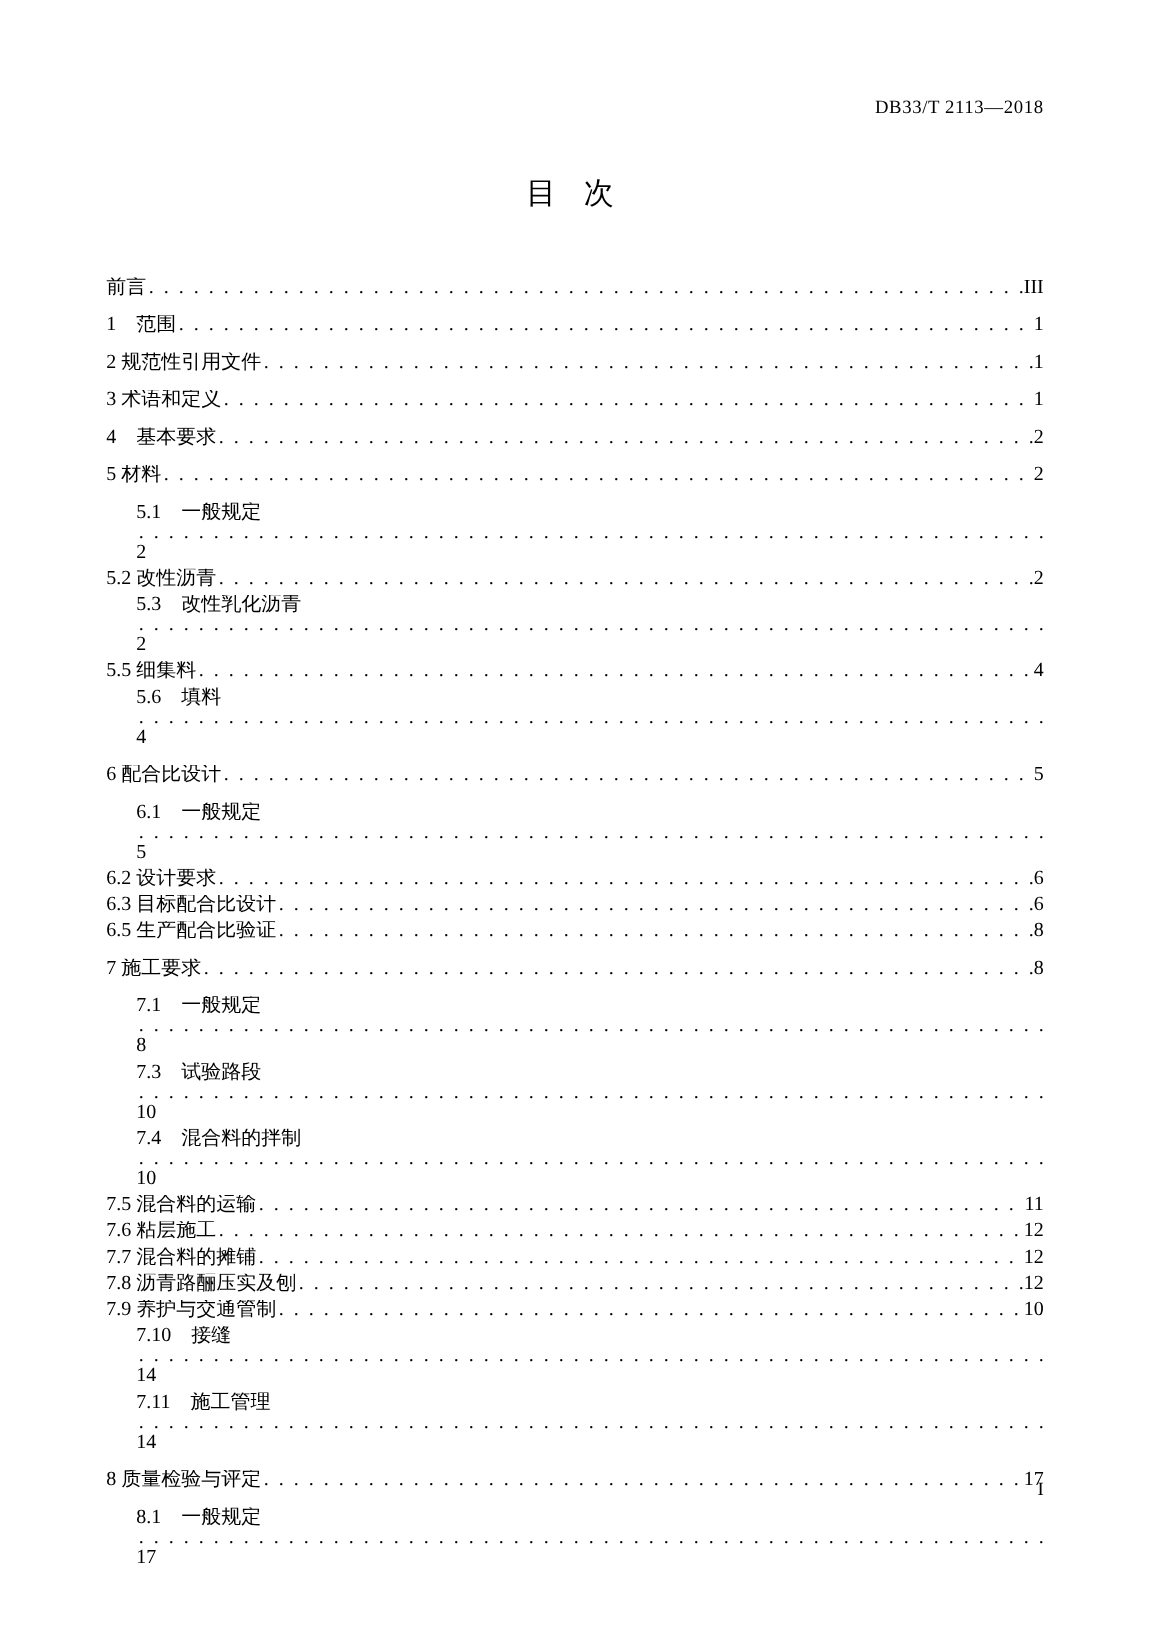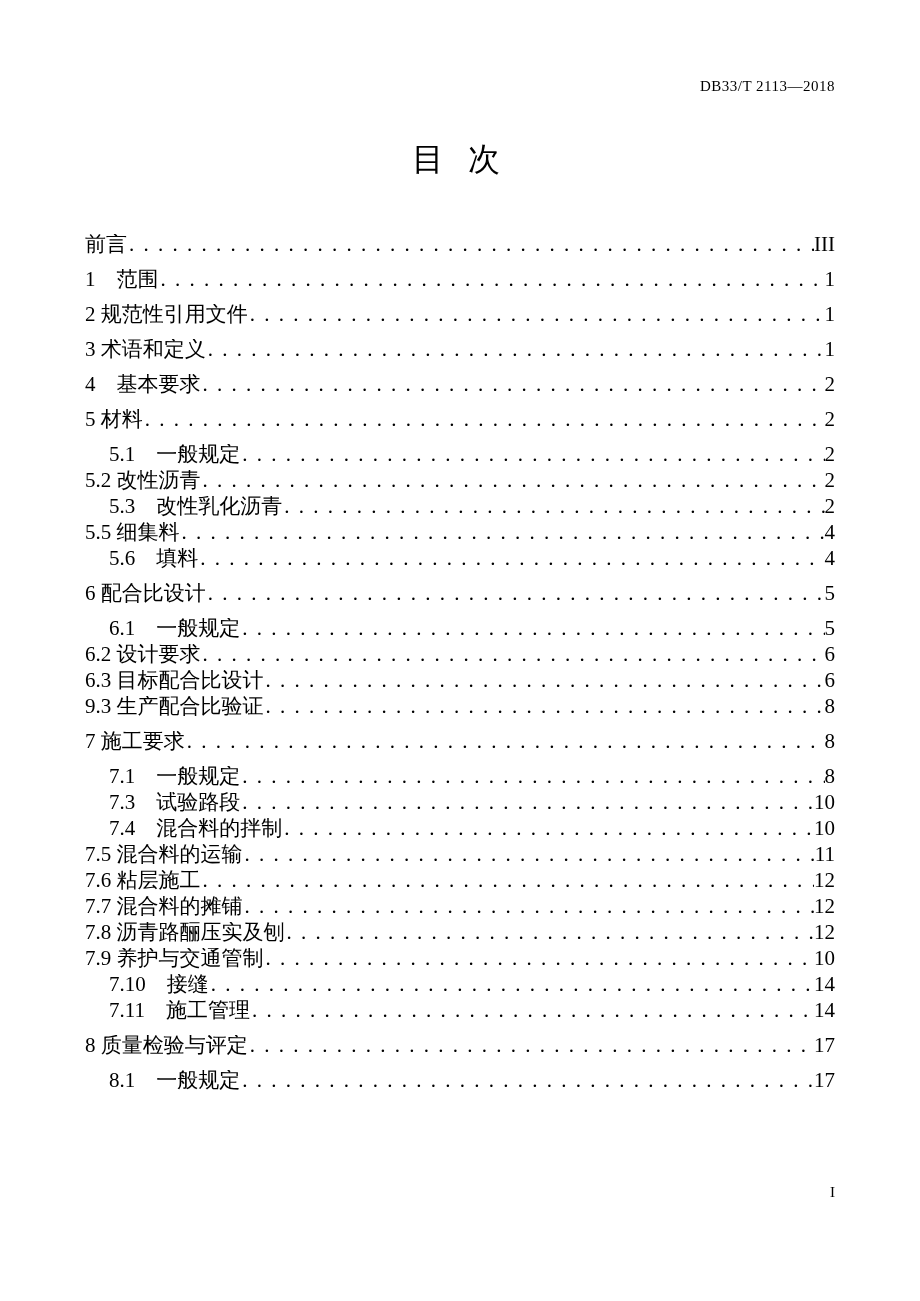--- a/index.html
+++ b/index.html
@@ -19,38 +19,38 @@
   }
   .doc-id {
     position: absolute;
     top: 78px;
     right: 85px;
     font-size: 15px;
     letter-spacing: 0.5px;
   }
   .title {
     text-align: center;
-    font-size: 32px;
+    font-size: 24px;
     margin-top: 60px;
     margin-bottom: 52px;
     letter-spacing: 8px;
     font-weight: normal;
   }
   .toc {
-    font-size: 21px;
+    font-size: 16px;
     line-height: 1;
   }
   .toc-row {
     display: flex;
     align-items: baseline;
     white-space: nowrap;
     overflow: hidden;
   }
   .toc-row.level-0 { padding-left: 0; }
-  .toc-row.level-1 { padding-left: 24px; }
+  .toc-row.level-1 { padding-left: 24px; flex-direction: column; }
   .toc-label { flex: 0 0 auto; }
   .toc-dots {
     flex: 1 1 auto;
     overflow: hidden;
     letter-spacing: 2px;
     padding: 0 2px;
     color: #000;
   }
   .toc-dots::after {
     content: ". . . . . . . . . . . . . . . . . . . . . . . . . . . . . . . . . . . . . . . . . . . . . . . . . . . . . . . . . . . . . . . . . . . . . . . . . . . . . . . . . . . . . . . . . . . . . . . . . . . . . . . . . . . . . . . . . . . . . . . . . . . . . . . . . . . . . . . . . . . . . . . . . . . . . . . . . . . . . . . . . . . . . . . .";
@@ -161,21 +161,21 @@
           <span class="toc-label">6.2 设计要求</span>
           <span class="toc-dots"></span>
           <span class="toc-page">6</span>
         </div>
         <div class="toc-row level-0">
           <span class="toc-label">6.3 目标配合比设计</span>
           <span class="toc-dots"></span>
           <span class="toc-page">6</span>
         </div>
         <div class="toc-row level-0">
-          <span class="toc-label">9.3 生产配合比验证</span>
+          <span class="toc-label">6.5 生产配合比验证</span>
           <span class="toc-dots"></span>
           <span class="toc-page">8</span>
         </div>
       </div>
       <div class="toc-group">
         <div class="toc-row level-0">
           <span class="toc-label">7 施工要求</span>
           <span class="toc-dots"></span>
           <span class="toc-page">8</span>
         </div>

